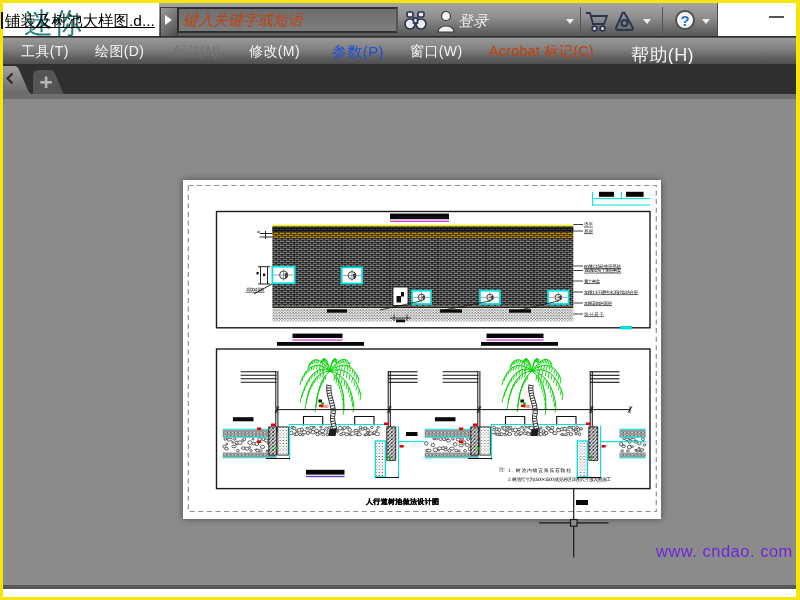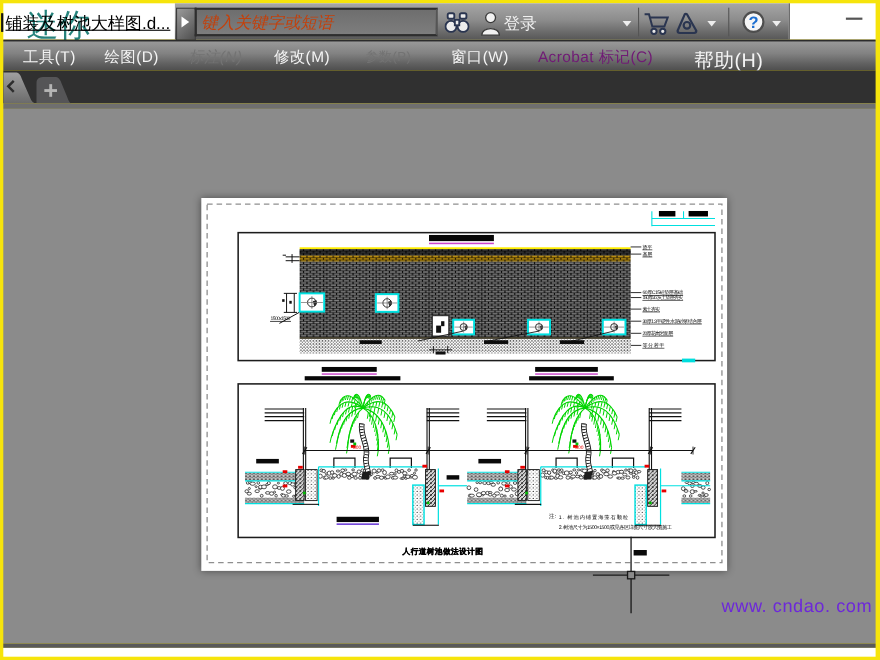--- a/index.html
+++ b/index.html
@@ -23,21 +23,21 @@
       <circle cx="17" cy="14" r="5"></circle>
 <rect x="9.5" y="8" width="4" height="5"></rect>
     </g>
   </svg>
 <svg class="abs" style="left:437px;top:10px;" width="18" height="23" viewBox="0 0 18 23">
 <g stroke="#3a3a3a" stroke-width="1.2" fill="#f2f2f2">
 <circle cx="9" cy="6" r="4.5"></circle>
       <path d="M1 22 C1 14 17 14 17 22 Z"></path>
     </g>
   </svg>
-<div class="abs" style="left:458px;top:12px;color:#f0f0f0;font-size:15px;">登录</div>
+<div class="abs" style="left:458px;top:12px;color:#f0f0f0;font-size:15px;font-style:italic;">登录</div>
 <div class="abs" style="left:566px;top:19px;width:0;height:0;border-top:5px solid #eee;border-left:4px solid transparent;border-right:4px solid transparent;"></div>
 <div class="abs" style="left:580px;top:7px;width:1px;height:26px;background:#555;"></div>
 <svg class="abs" style="left:585px;top:11px;" width="24" height="23" viewBox="0 0 24 23">
 <g stroke="#2a3550" stroke-width="1.8" fill="none">
 <path d="M1 2 L5 2 L8 13 L19 13 L22 5 L6.5 5"></path>
 <circle cx="9.5" cy="17.5" r="2.4" fill="#e8e8e8"></circle>
       <circle cx="17.5" cy="17.5" r="2.4" fill="#e8e8e8"></circle>
     </g>
   </svg>
 <svg class="abs" style="left:614px;top:10px;" width="21" height="23" viewBox="0 0 21 23">
@@ -52,23 +52,23 @@
 <circle cx="11" cy="11" r="9" fill="#f6f6f6" stroke="#4e4e4e" stroke-width="2"></circle>
 <text x="11" y="16.5" font-size="15" font-weight="bold" fill="#1c6ed0" text-anchor="middle" font-family="Liberation Sans">?</text>
   </svg>
 <div class="abs" style="left:702px;top:19px;width:0;height:0;border-top:5px solid #eee;border-left:4px solid transparent;border-right:4px solid transparent;"></div>
 <div class="abs" style="left:769px;top:16px;width:15px;height:2px;background:#555;"></div>
 <div class="abs" style="left:3px;top:36px;width:793px;height:28px;background:linear-gradient(#2c2c2c 0%,#2c2c2c 4%,#989898 8%,#828282 45%,#616161 78%,#4e4e4e);"></div>
 <div class="abs" style="left:21px;top:43px;color:#f4f4f4;font-size:14px;letter-spacing:0.4px;white-space:nowrap;text-align:center;">工具(T)</div>
 <div class="abs" style="left:95px;top:43px;color:#f4f4f4;font-size:14px;letter-spacing:0.4px;white-space:nowrap;">绘图(D)</div>
 <div class="abs" style="left:171px;top:43px;color:#737373;font-size:14px;letter-spacing:0.4px;white-space:nowrap;font-style:italic;">标注(N)</div>
 <div class="abs" style="left:249px;top:43px;color:#f4f4f4;font-size:14px;letter-spacing:0.4px;white-space:nowrap;">修改(M)</div>
-<div class="abs" style="left:332px;top:43px;color:#737373;font-size:12px;letter-spacing:0.4px;white-space:nowrap;">参数(P)</div>
+<div class="abs" style="left:332px;top:43px;color:#1d4ed8;font-size:15px;letter-spacing:0.4px;white-space:nowrap;">参数(P)</div>
 <div class="abs" style="left:410px;top:43px;color:#f4f4f4;font-size:14px;letter-spacing:0.4px;white-space:nowrap;">窗口(W)</div>
-<div class="abs" style="left:489px;top:43px;color:#701a75;font-size:14px;letter-spacing:0.4px;white-space:nowrap;">Acrobat 标记(C)</div>
+<div class="abs" style="left:489px;top:43px;color:#c2410c;font-size:14px;letter-spacing:0.4px;white-space:nowrap;">Acrobat 标记(C)</div>
 <div class="abs" style="left:631px;top:43px;color:#f4f4f4;font-size:18px;letter-spacing:0.4px;white-space:nowrap;">帮助(H)</div>
 <div class="abs" style="left:3px;top:64px;width:793px;height:30px;background:#303030;"></div>
 <svg class="abs" style="left:3px;top:64px;" width="32" height="30" viewBox="0 0 32 30">
 <defs>
       <linearGradient id="tg" x1="0" y1="0" x2="0" y2="1">
         <stop offset="0" stop-color="#a0a0a0"></stop>
         <stop offset="1" stop-color="#6a6a6a"></stop>
       </linearGradient>
     </defs>
 <path d="M0 30 L0 2 L12 2 Q15 2 17 8 L24 24 Q26 30 30 30 Z" fill="url(#tg)"></path>

